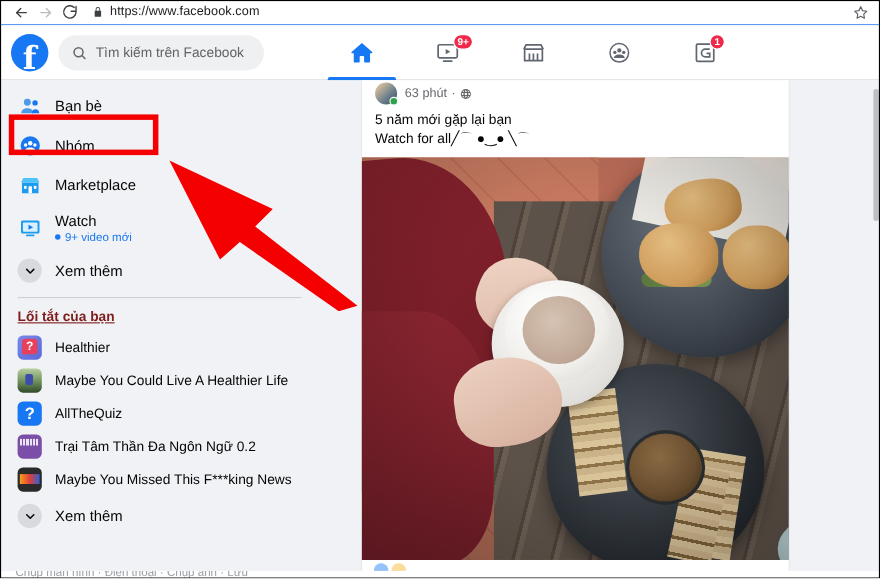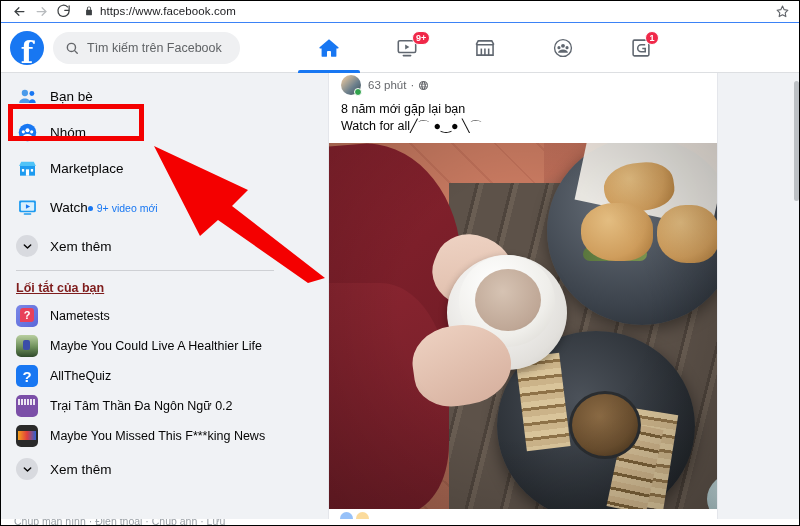--- a/index.html
+++ b/index.html
@@ -93,21 +93,21 @@
   }
   .side-item {
     display: flex; align-items: center; height: 36px;
     border-radius: 8px; padding: 0 8px; gap: 12px;
   }
   .side-item .ico { width: 22px; height: 22px; flex: 0 0 auto; display:flex; align-items:center; justify-content:center;}
   .side-item .lbl { font-size: 13.5px; color: #050505; }
   .side-item.tall { height: 42px; align-items: center; }
   .side-sub { font-size: 10.5px; color: #1877f2; display: flex; align-items: center; gap: 4px; margin-top: 2px;}
   .side-sub .dot { width: 5px; height: 5px; border-radius: 50%; background: #1877f2; display:inline-block;}
-  .side-col { display: flex; flex-direction: row; justify-content: flex-start; }
+  .side-col { display: flex; flex-direction: column; justify-content: flex-start; }
   .chev {
     width: 22px; height: 22px; border-radius: 50%; background: #d8dadf;
     display: flex; align-items: center; justify-content: center; color: #050505;
     flex: 0 0 auto;
   }
   .divider { height: 1px; background: #ced0d4; margin: 6px 8px 6px 8px; }
   .sec-title { font-size: 12.5px; color: #7f1d1d; font-weight: 600; padding: 4px 8px 6px 8px; text-decoration: underline; }
   .sc-item { display: flex; align-items: center; gap: 12px; padding: 4px 8px; border-radius: 8px; }
   .sc-thumb { width: 22px; height: 22px; border-radius: 5px; flex: 0 0 auto; overflow: hidden; position: relative;}
   .sc-lbl { font-size: 12.5px; color: #050505; line-height: 15px; }
@@ -440,21 +440,21 @@
         </span>
         <span class="lbl">Xem thêm</span>
       </div>
 
       <div class="divider"></div>
 
       <div class="sec-title">Lối tắt của bạn</div>
 
       <div class="sc-item">
         <span class="sc-thumb th-nametests"></span>
-        <span class="sc-lbl">Nametests</span>
+        <span class="sc-lbl">Healthier</span>
       </div>
       <div class="sc-item">
         <span class="sc-thumb th-health"></span>
         <span class="sc-lbl">Maybe You Could Live A Healthier Life</span>
       </div>
       <div class="sc-item">
         <span class="sc-thumb th-allquiz"></span>
         <span class="sc-lbl">AllTheQuiz</span>
       </div>
       <div class="sc-item">
@@ -486,21 +486,21 @@
           <span>·</span>
           <span class="globe-ico">
             <svg width="11" height="11" viewBox="0 0 24 24" fill="currentColor">
               <path d="M12 2a10 10 0 1 0 0 20 10 10 0 0 0 0-20zm6.9 6h-2.5a14 14 0 0 0-1.3-3.3A8 8 0 0 1 18.9 8zM12 4.1c.7 1 1.3 2.3 1.7 3.9h-3.4c.4-1.6 1-2.9 1.7-3.9zM4.3 14a8 8 0 0 1 0-4h2.9a16 16 0 0 0 0 4H4.3zm.8 2h2.5c.3 1.2.8 2.3 1.3 3.3A8 8 0 0 1 5.1 16zm2.5-8H5.1a8 8 0 0 1 3.8-3.3C8.4 5.7 7.9 6.8 7.6 8zM12 19.9c-.7-1-1.3-2.3-1.7-3.9h3.4c-.4 1.6-1 2.9-1.7 3.9zm2.1-5.9H9.9a14.5 14.5 0 0 1 0-4h4.2a14.5 14.5 0 0 1 0 4zm.9 5.3c.5-1 1-2.1 1.3-3.3h2.5a8 8 0 0 1-3.8 3.3zm2-5.3a16 16 0 0 0 0-4h2.9a8 8 0 0 1 0 4h-2.9z"></path>
             </svg>
           </span>
         </span>
       </div>
 
       <div class="post-text">
-        <div>8 năm mới gặp lại bạn</div>
+        <div>5 năm mới gặp lại bạn</div>
         <div>Watch for all╱⌒ ●‿● ╲⌒</div>
       </div>
 
       <div class="post-photo">
         <div class="ph-bg"></div>
         <div class="ph-tile"></div>
         <div class="ph-floor"></div>
         <div class="ph-wood"></div>
         <div class="ph-arm"></div>
         <div class="ph-arm2"></div>

